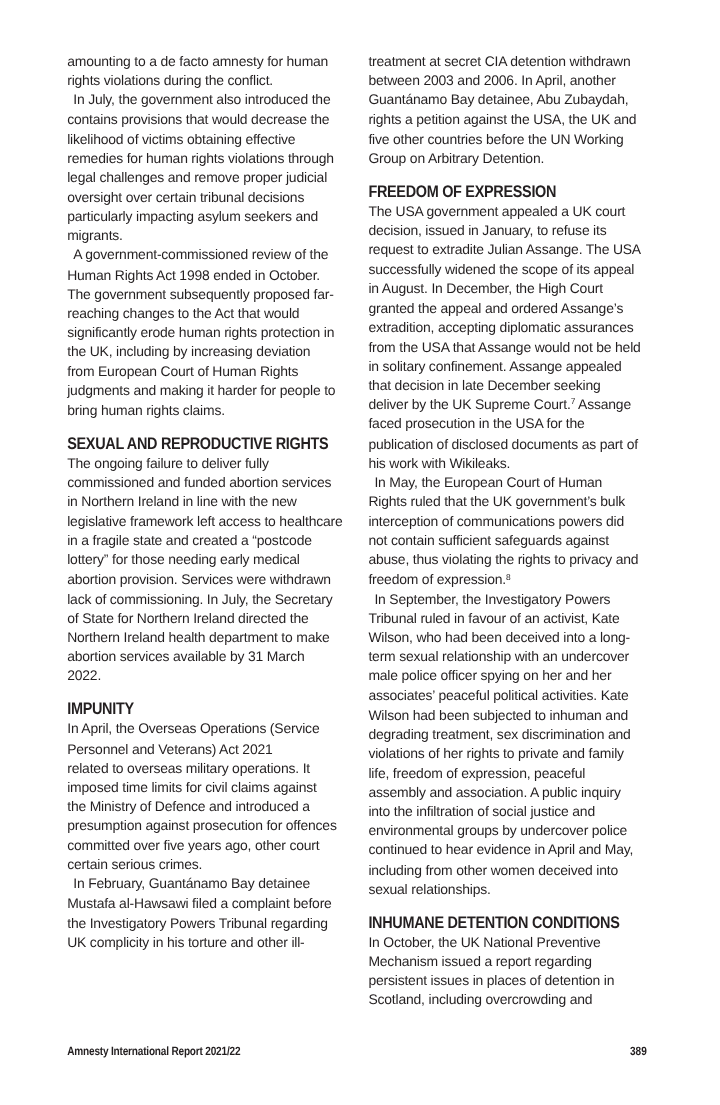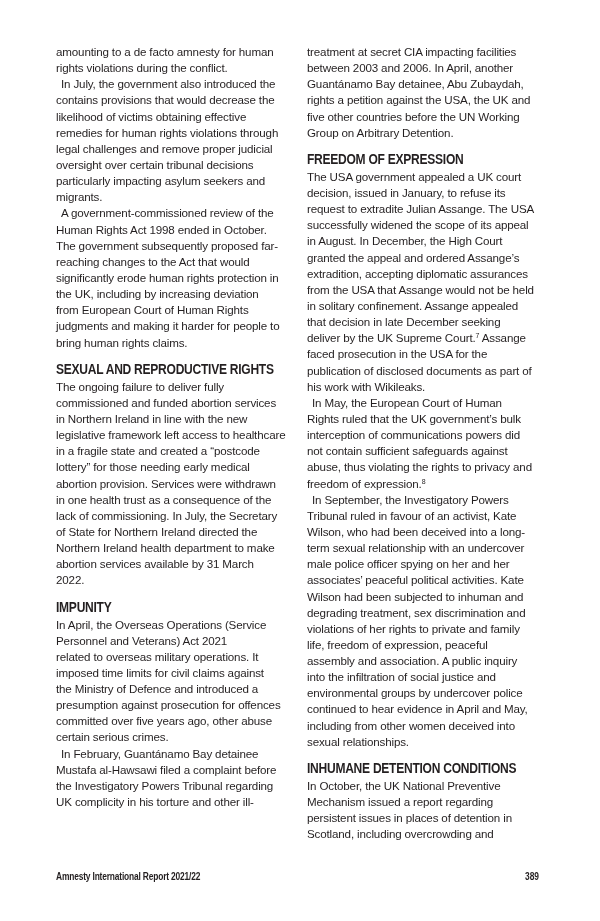--- a/index.html
+++ b/index.html
@@ -81,50 +81,49 @@
 
     <div class="heading">SEXUAL AND REPRODUCTIVE RIGHTS</div>
     <div>
       <div class="line">The ongoing failure to deliver fully</div>
       <div class="line">commissioned and funded abortion services</div>
       <div class="line">in Northern Ireland in line with the new</div>
       <div class="line">legislative framework left access to healthcare</div>
       <div class="line">in a fragile state and created a “postcode</div>
       <div class="line">lottery” for those needing early medical</div>
       <div class="line">abortion provision. Services were withdrawn</div>
-      <div class="line">in one health trust as a consequence of the</div>
       <div class="line">lack of commissioning. In July, the Secretary</div>
       <div class="line">of State for Northern Ireland directed the</div>
       <div class="line">Northern Ireland health department to make</div>
       <div class="line">abortion services available by 31 March</div>
       <div class="line">2022.</div>
     </div>
 
     <div class="heading">IMPUNITY</div>
     <div>
       <div class="line">In April, the Overseas Operations (Service</div>
       <div class="line">Personnel and Veterans) Act 2021</div>
       <div class="line">related to overseas military operations. It</div>
       <div class="line">imposed time limits for civil claims against</div>
       <div class="line">the Ministry of Defence and introduced a</div>
       <div class="line">presumption against prosecution for offences</div>
-      <div class="line">committed over five years ago, other abuse</div>
+      <div class="line">committed over five years ago, other court</div>
       <div class="line">certain serious crimes.</div>
     </div>
     <div>
       <div class="line indent">In February, Guantánamo Bay detainee</div>
       <div class="line">Mustafa al-Hawsawi filed a complaint before</div>
       <div class="line">the Investigatory Powers Tribunal regarding</div>
       <div class="line">UK complicity in his torture and other ill-</div>
     </div>
   </div>
 
   <div class="col col-right">
     <div>
-      <div class="line">treatment at secret CIA impacting facilities</div>
+      <div class="line">treatment at secret CIA detention withdrawn</div>
       <div class="line">between 2003 and 2006. In April, another</div>
       <div class="line">Guantánamo Bay detainee, Abu Zubaydah,</div>
       <div class="line">rights a petition against the USA, the UK and</div>
       <div class="line">five other countries before the UN Working</div>
       <div class="line">Group on Arbitrary Detention.</div>
     </div>
 
     <div class="heading">FREEDOM OF EXPRESSION</div>
     <div>
       <div class="line">The USA government appealed a UK court</div>

